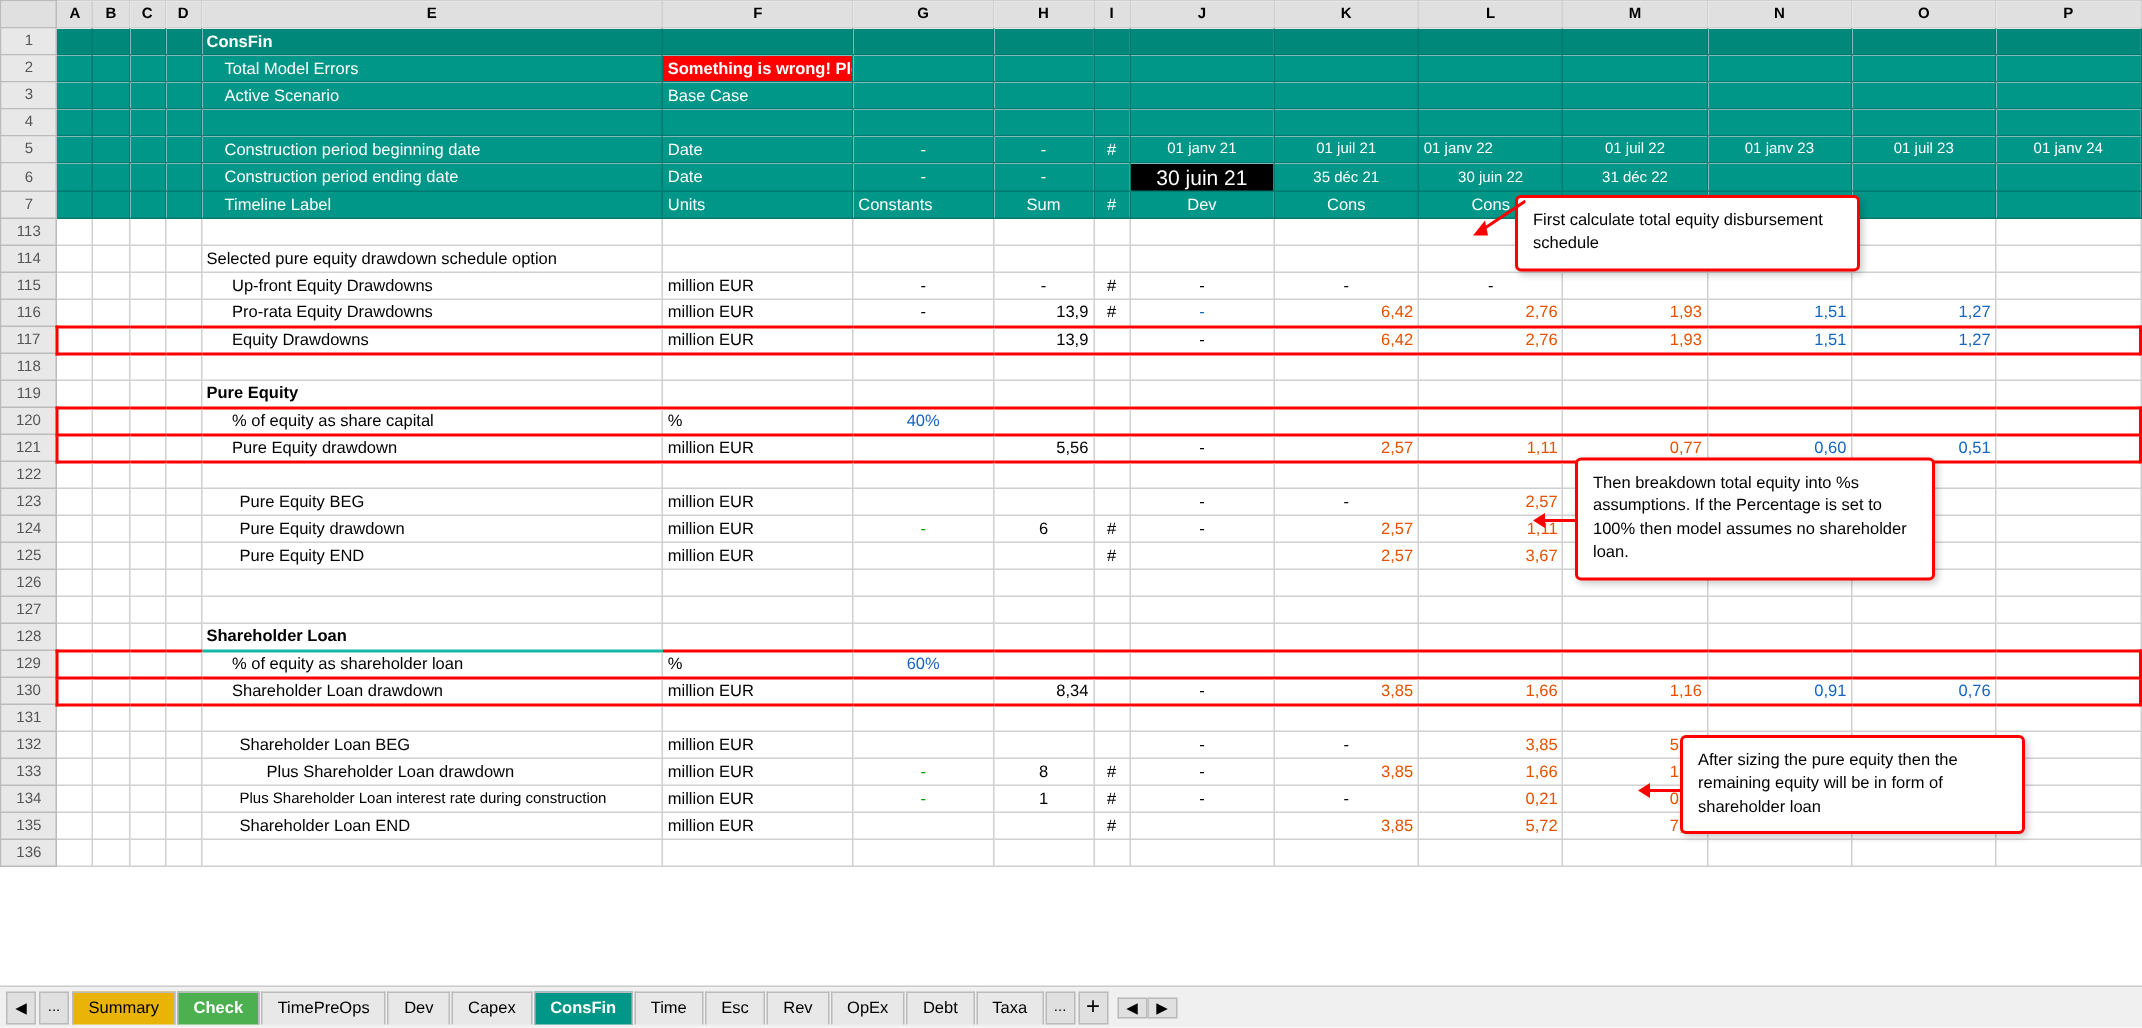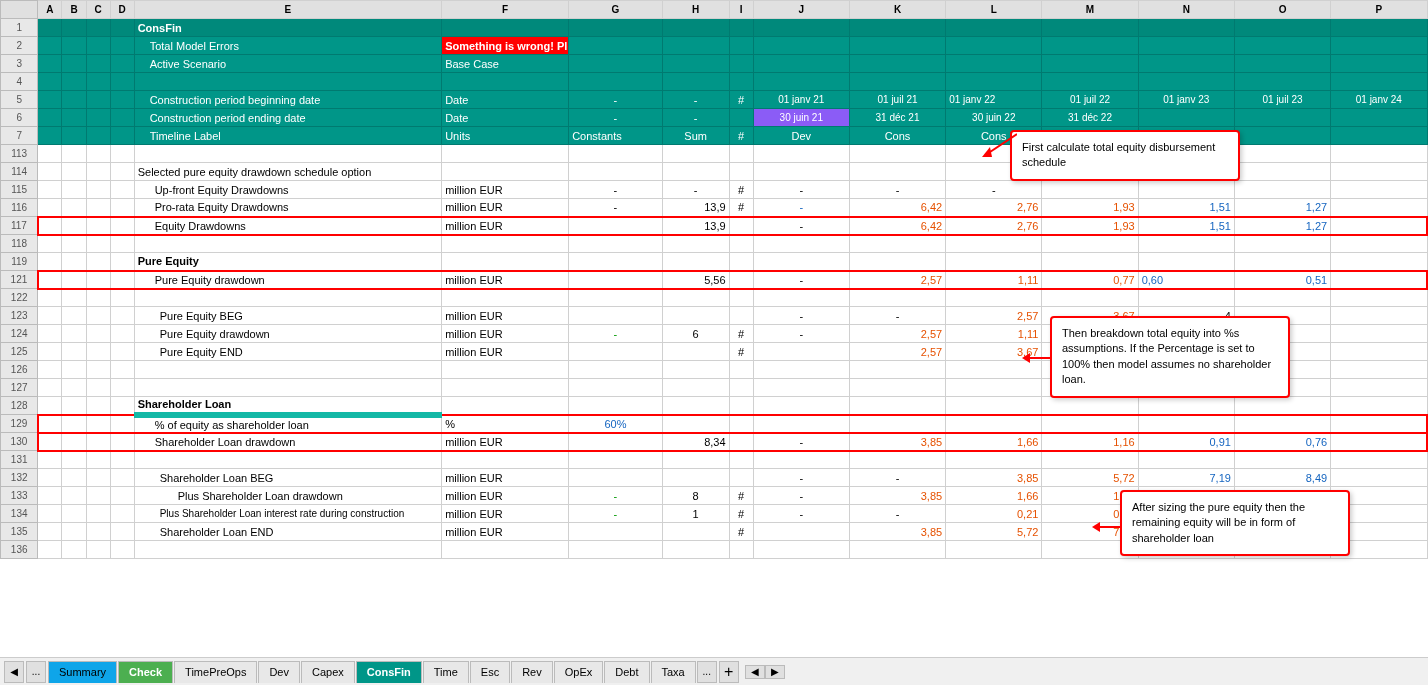--- a/index.html
+++ b/index.html
@@ -250,22 +250,22 @@
             <td class="row-num">6</td>
             <td style="background:#009688; border-color:#007a70;"></td>
             <td style="background:#009688; border-color:#007a70;"></td>
             <td style="background:#009688; border-color:#007a70;"></td>
             <td style="background:#009688; border-color:#007a70;"></td>
             <td style="background:#009688; color:white; border-color:#007a70; padding-left:15px;">Construction period ending date</td>
             <td style="background:#009688; color:white; border-color:#007a70;">Date</td>
             <td style="background:#009688; color:white; border-color:#007a70; text-align:center;">-</td>
             <td style="background:#009688; color:white; border-color:#007a70; text-align:center;">-</td>
             <td style="background:#009688; border-color:#007a70;"></td>
-            <td style="background:#8b5cf6; color:white; border-color:#007a70; text-align:center; font-size:10px;">30 juin 21</td>
-            <td style="background:#009688; color:white; border-color:#007a70; text-align:center; font-size:10px;">31 déc 21</td>
+            <td style="background:#000000; color:white; border-color:#007a70; text-align:center; font-size:14px;">30 juin 21</td>
+            <td style="background:#009688; color:white; border-color:#007a70; text-align:center; font-size:10px;">35 déc 21</td>
             <td style="background:#009688; color:white; border-color:#007a70; text-align:center; font-size:10px;">30 juin 22</td>
             <td style="background:#009688; color:white; border-color:#007a70; text-align:center; font-size:10px;">31 déc 22</td>
             <td style="background:#009688; border-color:#007a70;"></td>
             <td style="background:#009688; border-color:#007a70;"></td>
             <td style="background:#009688; border-color:#007a70;"></td>
           </tr>
 
           <tr>
             <td class="row-num">7</td>
             <td style="background:#009688; border-color:#007a70;"></td>
@@ -419,37 +419,56 @@
               <td></td>
             <td></td>
               <td></td>
               <td></td>
               <td></td>
             <td></td>
               <td></td>
               <td></td>
           </tr>
 
+          <tr>
+            <td class="row-num">120</td>
+            <td style="border-top:2px solid red; border-bottom:2px solid red; border-left:2px solid red;"></td>
+            <td style="border-top:2px solid red; border-bottom:2px solid red;"></td>
+            <td style="border-top:2px solid red; border-bottom:2px solid red;"></td>
+            <td style="border-top:2px solid red; border-bottom:2px solid red;"></td>
+            <td style="border-top:2px solid red; border-bottom:2px solid red; padding-left:20px;">% of equity as share capital</td>
+            <td style="border-top:2px solid red; border-bottom:2px solid red;">%</td>
+            <td style="border-top:2px solid red; border-bottom:2px solid red; text-align:center; color:#1565c0;">40%</td>
+            <td style="border-top:2px solid red; border-bottom:2px solid red;"></td>
+            <td style="border-top:2px solid red; border-bottom:2px solid red;"></td>
+            <td style="border-top:2px solid red; border-bottom:2px solid red;"></td>
+            <td style="border-top:2px solid red; border-bottom:2px solid red;"></td>
+            <td style="border-top:2px solid red; border-bottom:2px solid red;"></td>
+            <td style="border-top:2px solid red; border-bottom:2px solid red;"></td>
+            <td style="border-top:2px solid red; border-bottom:2px solid red;"></td>
+            <td style="border-top:2px solid red; border-bottom:2px solid red;"></td>
+            <td style="border-top:2px solid red; border-bottom:2px solid red; border-right:2px solid red;"></td>
+          </tr>
 
           <tr>
             <td class="row-num">121</td>
             <td style="border-top:2px solid red; border-bottom:2px solid red; border-left:2px solid red;"></td>
             <td style="border-top:2px solid red; border-bottom:2px solid red;"></td>
             <td style="border-top:2px solid red; border-bottom:2px solid red;"></td>
             <td style="border-top:2px solid red; border-bottom:2px solid red;"></td>
             <td style="border-top:2px solid red; border-bottom:2px solid red; padding-left:20px;">Pure Equity drawdown</td>
             <td style="border-top:2px solid red; border-bottom:2px solid red;">million EUR</td>
             <td style="border-top:2px solid red; border-bottom:2px solid red;"></td>
             <td style="border-top:2px solid red; border-bottom:2px solid red; text-align:right;">5,56</td>
             <td style="border-top:2px solid red; border-bottom:2px solid red;"></td>
             <td style="border-top:2px solid red; border-bottom:2px solid red; text-align:center;">-</td>
             <td style="border-top:2px solid red; border-bottom:2px solid red; text-align:right; color:#e65100;">2,57</td>
             <td style="border-top:2px solid red; border-bottom:2px solid red; text-align:right; color:#e65100;">1,11</td>
             <td style="border-top:2px solid red; border-bottom:2px solid red; text-align:right; color:#e65100;">0,77</td>
-            <td style="border-top:2px solid red; border-bottom:2px solid red; text-align:left; color:#1565c0;">0,60</td>
+            <td style="border-top:2px solid red; border-bottom:2px solid red; text-align:right; color:#1565c0;">0,60</td>
             <td style="border-top:2px solid red; border-bottom:2px solid red; text-align:right; color:#1565c0;">0,51</td>
             <td style="border-top:2px solid red; border-bottom:2px solid red; border-right:2px solid red;"></td>
           </tr>
 
           <tr>
             <td class="row-num">122</td>
             <td></td>
               <td></td>
               <td></td>
               <td></td>
@@ -586,21 +605,21 @@
               <td></td>
               <td></td>
           </tr>
 
           <tr>
             <td class="row-num">129</td>
             <td style="border-top:2px solid red; border-bottom:2px solid red; border-left:2px solid red;"></td>
             <td style="border-top:2px solid red; border-bottom:2px solid red;"></td>
             <td style="border-top:2px solid red; border-bottom:2px solid red;"></td>
             <td style="border-top:2px solid red; border-bottom:2px solid red;"></td>
-            <td style="border-top:6px solid #14b8a6; border-bottom:2px solid red; padding-left:20px;">% of equity as shareholder loan</td>
+            <td style="border-top:2px solid #14b8a6; border-bottom:2px solid red; padding-left:20px;">% of equity as shareholder loan</td>
             <td style="border-top:2px solid red; border-bottom:2px solid red;">%</td>
             <td style="border-top:2px solid red; border-bottom:2px solid red; text-align:center; color:#1565c0;">60%</td>
             <td style="border-top:2px solid red; border-bottom:2px solid red;"></td>
             <td style="border-top:2px solid red; border-bottom:2px solid red;"></td>
             <td style="border-top:2px solid red; border-bottom:2px solid red;"></td>
             <td style="border-top:2px solid red; border-bottom:2px solid red;"></td>
             <td style="border-top:2px solid red; border-bottom:2px solid red;"></td>
             <td style="border-top:2px solid red; border-bottom:2px solid red;"></td>
             <td style="border-top:2px solid red; border-bottom:2px solid red;"></td>
             <td style="border-top:2px solid red; border-bottom:2px solid red;"></td>
@@ -751,21 +770,21 @@
 
       <div class="tooltip-box" style="top: 130px; left: 1010px; max-width: 230px; z-index: 100;">
         <span>First calculate total equity disbursement schedule</span>
         
         <svg style="position:absolute; left:-30px; bottom:20px;" width="35" height="30">
           <line x1="35" y1="5" x2="5" y2="25" stroke="red" stroke-width="2"></line>
           <polygon points="0,28 8,18 10,28" fill="red"></polygon>
         </svg>
       </div>
 
-      <div class="tooltip-box" style="top: 316px; left: 1050px; max-width: 240px; z-index: 100;">
+      <div class="tooltip-box" style="top: 305px; left: 1050px; max-width: 240px; z-index: 100;">
         <span>Then breakdown total equity into %s assumptions. If the Percentage is set to 100% then model assumes no shareholder loan.</span>
         
         <svg style="position:absolute; left:-30px; top:30px;" width="35" height="20">
           <line x1="30" y1="10" x2="5" y2="10" stroke="red" stroke-width="2"></line>
           <polygon points="0,10 8,5 8,15" fill="red"></polygon>
         </svg>
       </div>
 
       <div class="tooltip-box" style="top: 490px; left: 1120px; max-width: 230px; z-index: 100;">
         <span>After sizing the pure equity then the remaining equity will be in form of shareholder loan</span>
@@ -775,21 +794,21 @@
           <polygon points="0,10 8,5 8,15" fill="red"></polygon>
         </svg>
       </div>
 
     </div>
   </div>
 
   <div class="tab-bar">
     <div class="tab-nav-btn">◀</div>
     <div class="tab-nav-btn">...</div>
-    <div class="tab" style="background:#0ea5e9; color:#000;">Summary</div>
+    <div class="tab" style="background:#eab308; color:#000;">Summary</div>
     <div class="tab" style="background:#4caf50; color:white; font-weight:bold;">Check</div>
     <div class="tab" style="background:#e8e8e8; color:#000;">TimePreOps</div>
     <div class="tab" style="background:#e8e8e8; color:#000;">Dev</div>
     <div class="tab" style="background:#e8e8e8; color:#000;">Capex</div>
     <div class="tab active-consfin" style="background:#009688; color:white; font-weight:bold;">ConsFin</div>
     <div class="tab" style="background:#e8e8e8; color:#000;">Time</div>
     <div class="tab" style="background:#e8e8e8; color:#000;">Esc</div>
     <div class="tab" style="background:#e8e8e8; color:#000;">Rev</div>
     <div class="tab" style="background:#e8e8e8; color:#000;">OpEx</div>
     <div class="tab" style="background:#e8e8e8; color:#000;">Debt</div>

